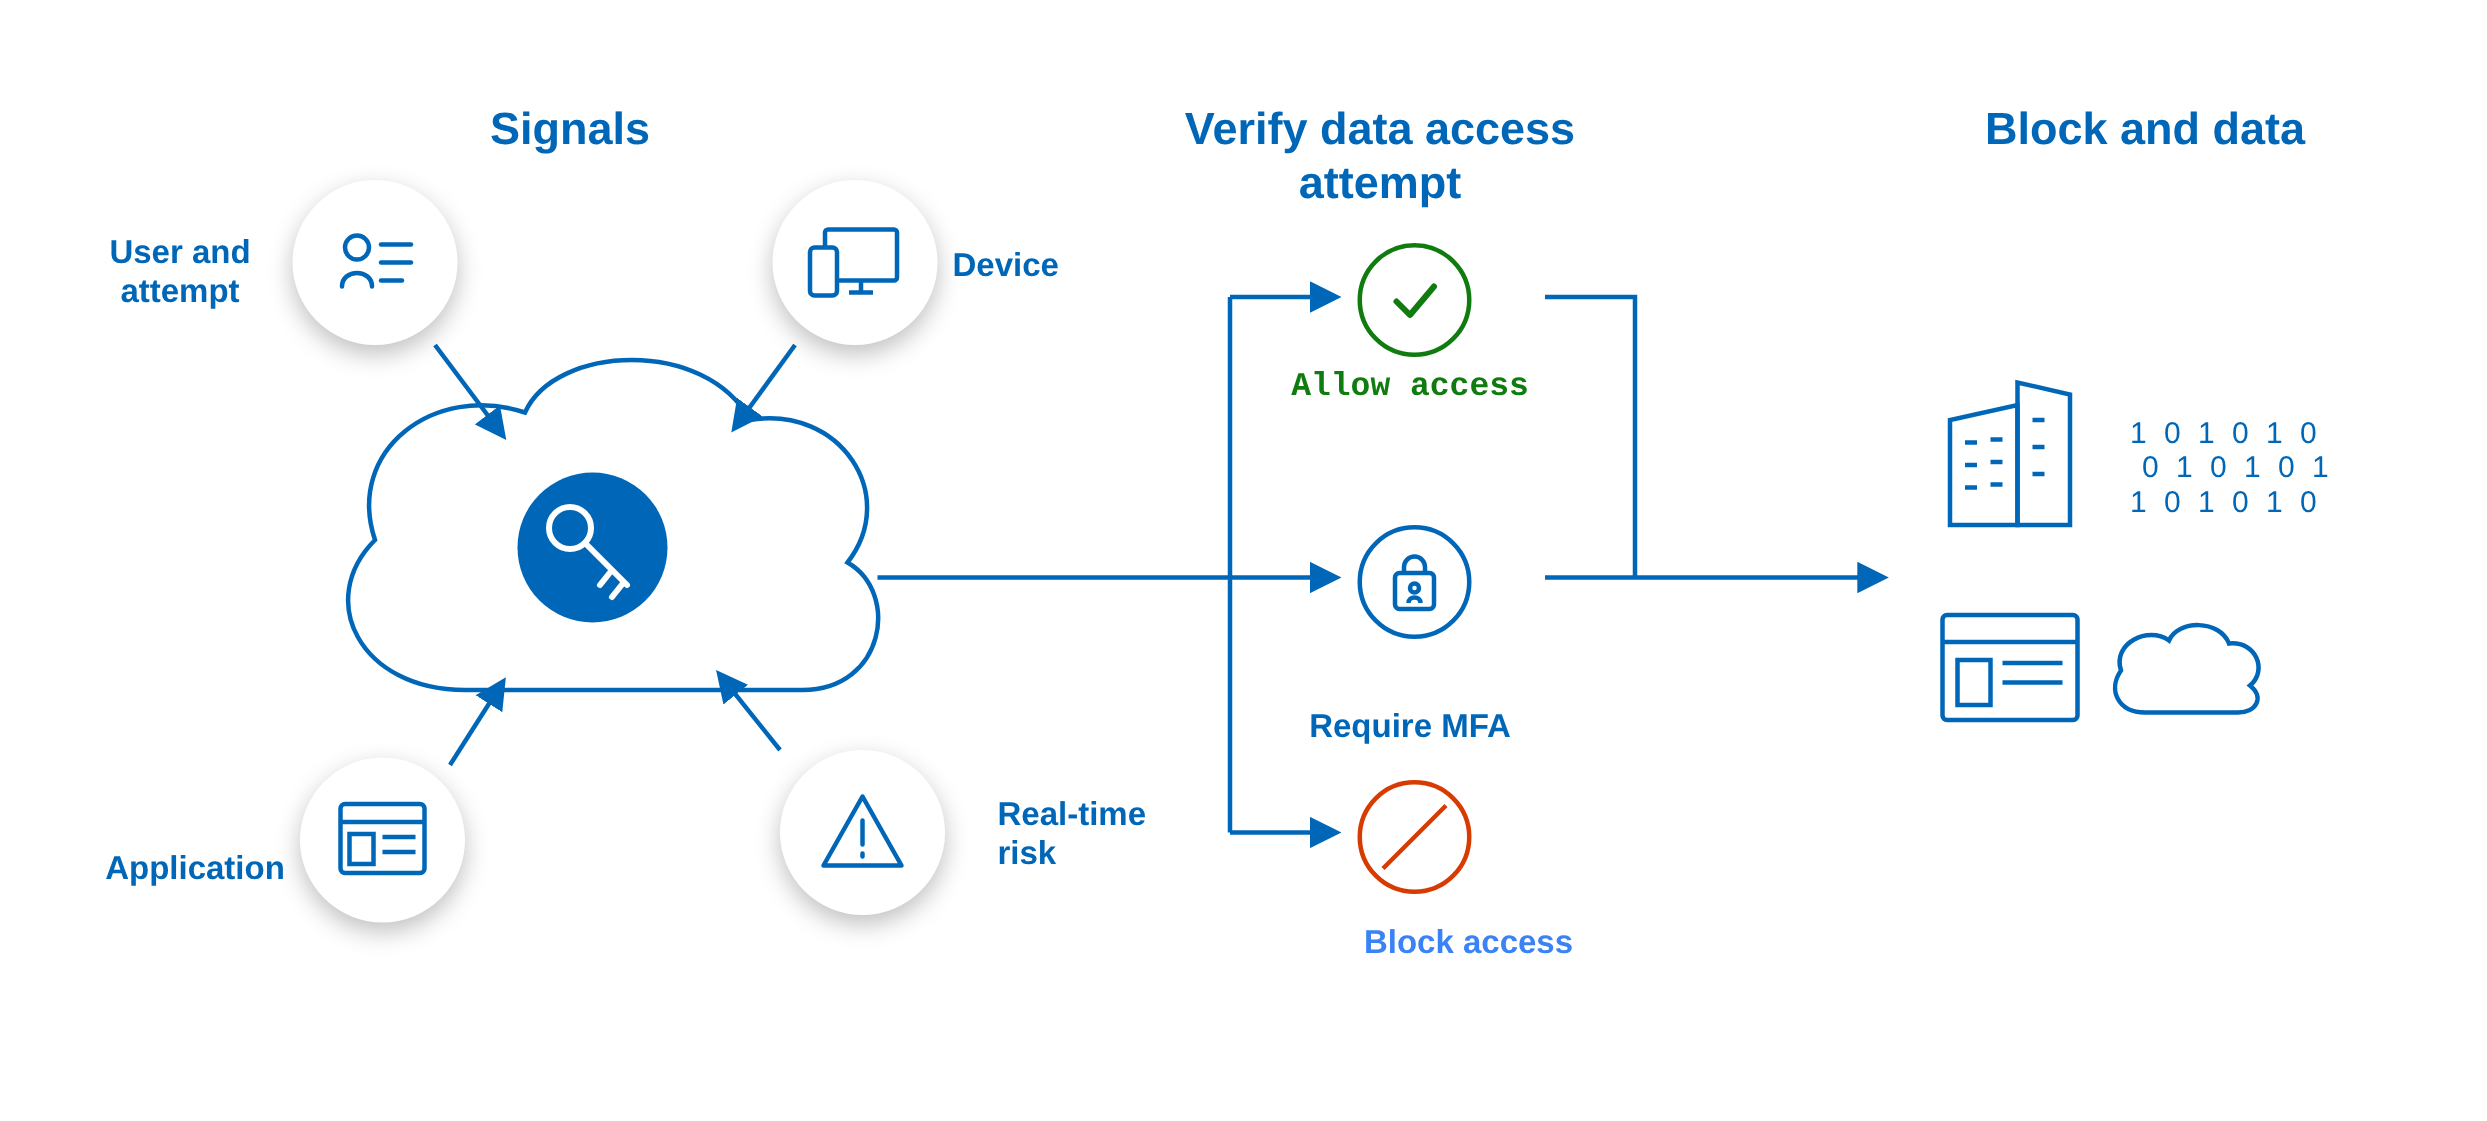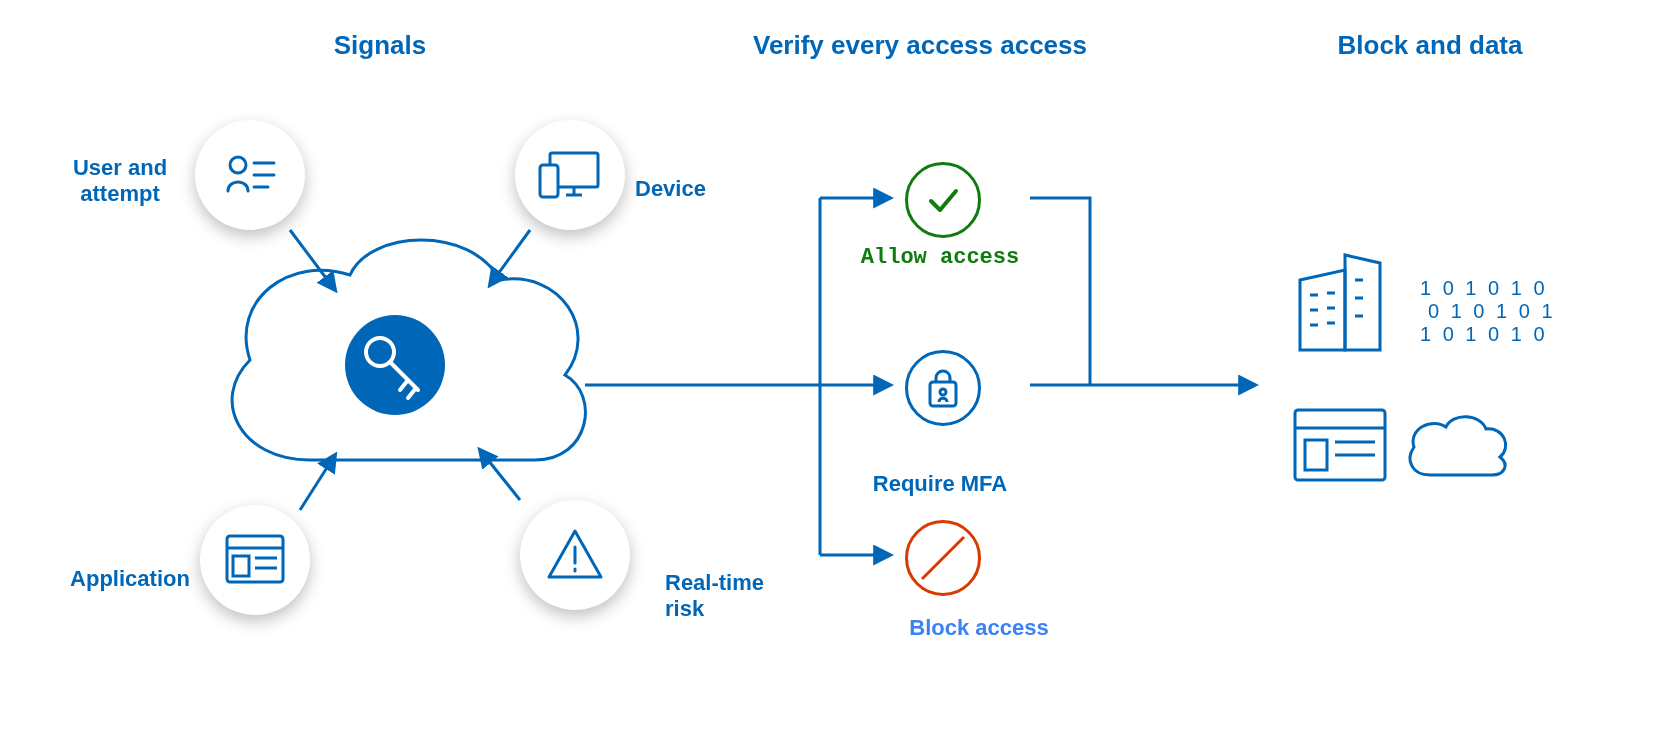--- a/index.html
+++ b/index.html
@@ -9,23 +9,24 @@
     height: 747px;
     background: #ffffff;
     font-family: "Segoe UI", Arial, sans-serif;
     position: relative;
     overflow: hidden;
   }
   .heading {
     position: absolute;
     color: #0067B8;
     font-weight: 600;
-    font-size: 26px;
+    font-size: 30px;
     text-align: center;
     line-height: 1.2;
+    margin-top: 39px;
   }
   .label {
     position: absolute;
     color: #0067B8;
     font-weight: 600;
     font-size: 22px;
     text-align: center;
     line-height: 1.2;
   }
   .badge {
@@ -55,27 +56,27 @@
     position:absolute;
     left:0; top:0;
     width:1658px; height:747px;
     pointer-events:none;
   }
 </style>
 </head>
 <body>
 
 <div class="heading" style="left:280px; top:30px; width:200px;">Signals</div>
-<div class="heading" style="left:745px; top:30px; width:350px;">Verify every access access</div>
+<div class="heading" style="left:745px; top:30px; width:350px;">Verify data access attempt</div>
 <div class="heading" style="left:1290px; top:30px; width:280px;">Block and data</div>
 
 <div class="label" style="left:60px; top:155px; width:120px;">User and attempt</div>
-<div class="label" style="left:635px; top:176px; width:100px; text-align:left;">Device</div>
+<div class="label" style="left:635px; top:164px; width:100px; text-align:left;">Device</div>
 <div class="label" style="left:60px; top:566px; width:140px; text-align:center;">Application</div>
-<div class="label" style="left:665px; top:530px; width:120px; text-align:left;margin-top:40px;">Real-time risk</div>
+<div class="label" style="left:665px; top:530px; width:120px; text-align:left;">Real-time risk</div>
 
 <div class="label" style="left:850px; top:245px; width:180px; color:#107C10;font-family:Liberation Mono, monospace;">Allow access</div>
 <div class="label" style="left:850px; top:440px; width:180px;margin-top:31px;">Require MFA</div>
 <div class="label" style="left:889px; top:615px; width:180px; color:#3b82f6;">Block access</div>
 
 <svg class="flow">
   <defs>
     <marker id="arrow-blue" viewBox="0 0 10 10" refX="8" refY="5" markerWidth="7" markerHeight="7" orient="auto-start-reverse">
       <path d="M 0 0 L 10 5 L 0 10 z" fill="#0067B8"></path>
     </marker>

